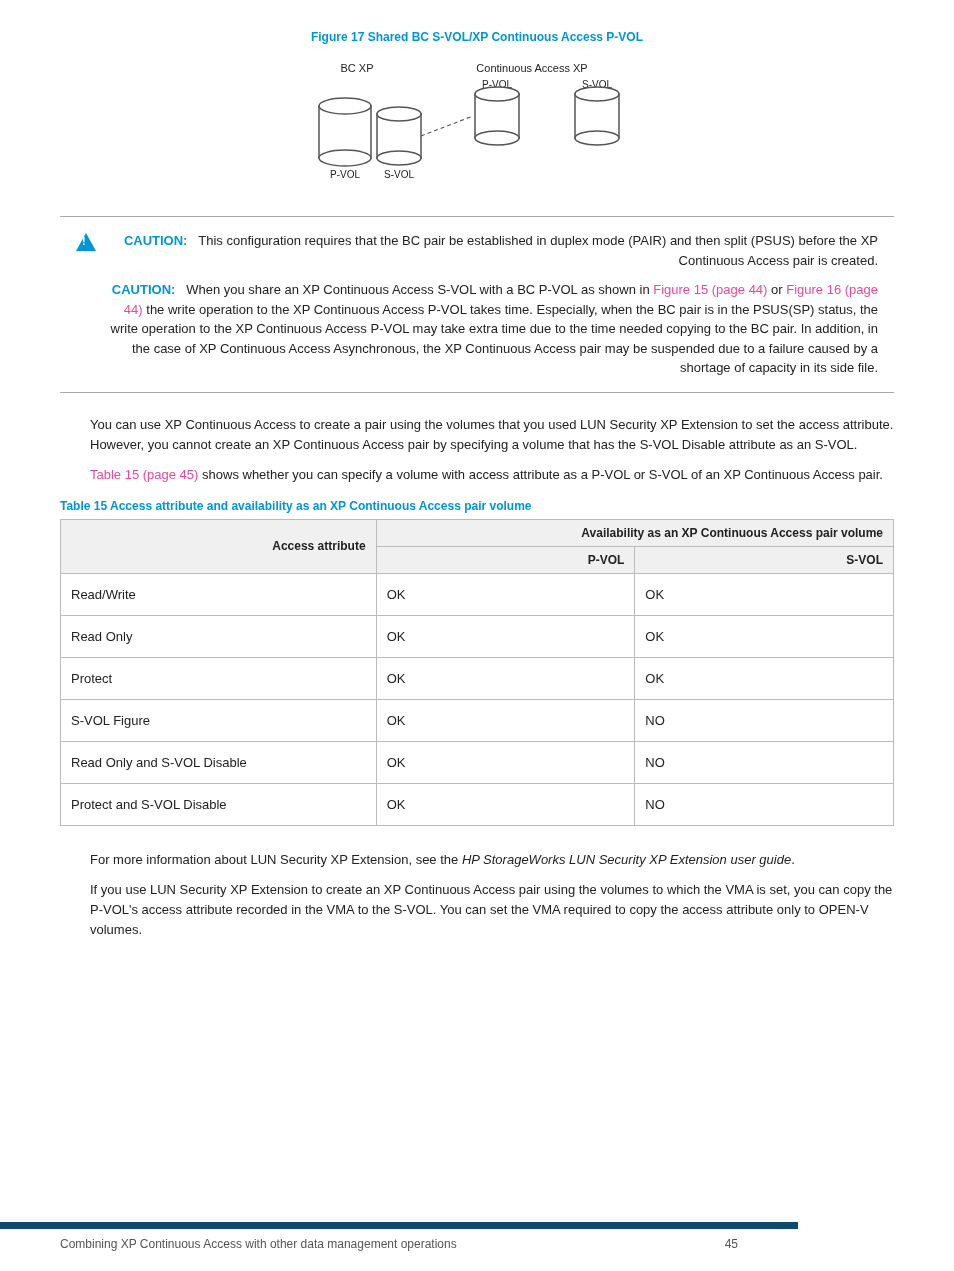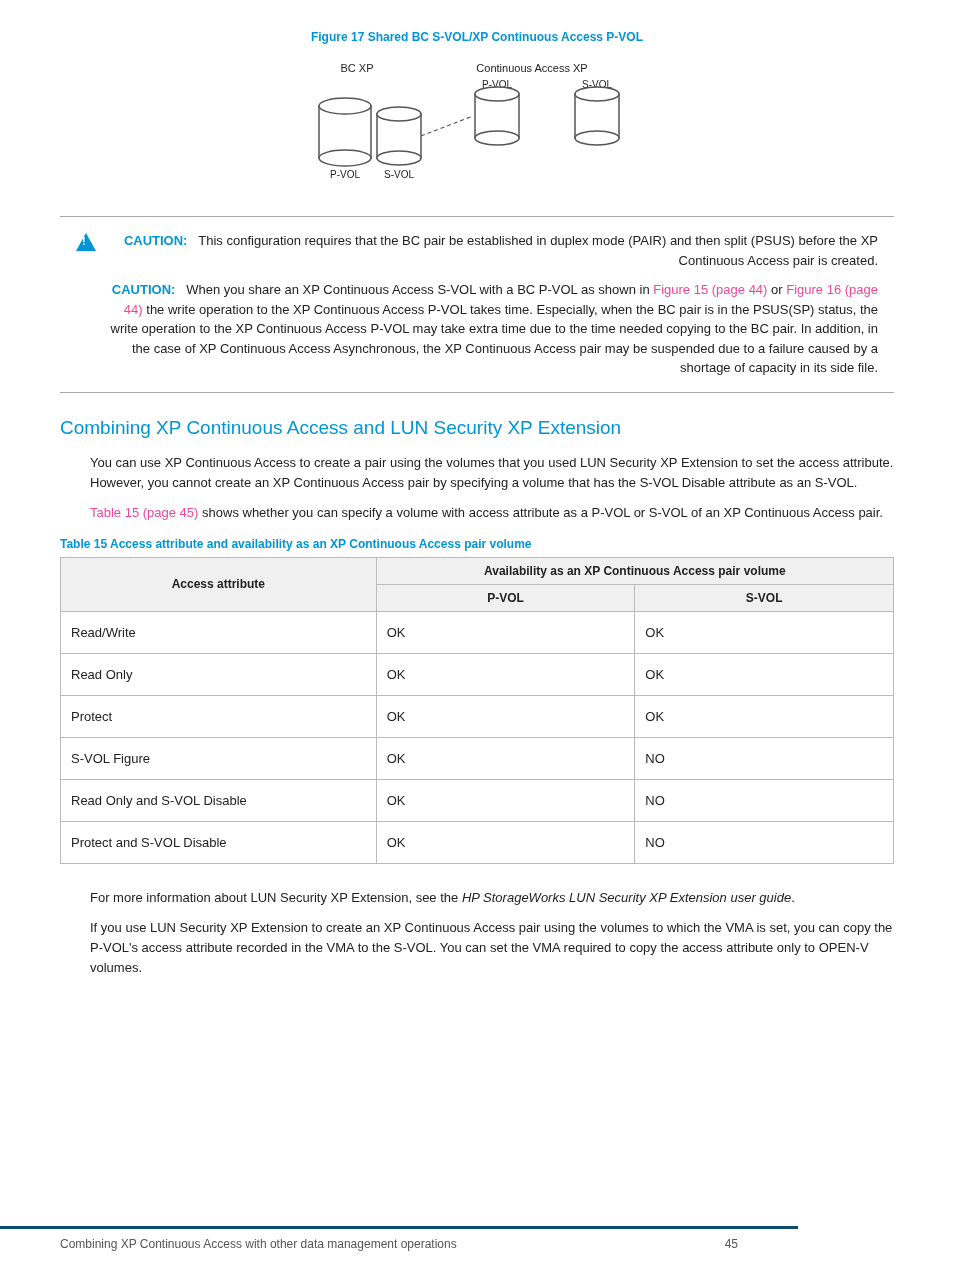--- a/index.html
+++ b/index.html
@@ -100,21 +100,21 @@
     table.data-table {
       width: 100%;
       border-collapse: collapse;
       font-size: 13px;
       margin-bottom: 24px;
     }
     table.data-table th {
       background: #f0f0f0;
       border: 1px solid #bbb;
       padding: 6px 10px;
-      text-align: center;
+      text-align: right;
       font-weight: bold;
       font-size: 12px;
     }
     table.data-table td {
       border: 1px solid #bbb;
       padding: 13px 10px;
       font-size: 13px;
     }
     table.data-table .col-span-header {
       border-bottom: 1px solid #bbb;
@@ -129,21 +129,21 @@
       bottom: 20px;
       left: 0;
       right: 0;
       width: 798px;
       display: flex;
       justify-content: space-between;
       align-items: center;
       padding: 0 60px;
       font-size: 12px;
       color: #555;
-      border-top: 3px solid #0c4a6e;
+      border-top: 7px solid #0c4a6e;
       padding-top: 8px;
     }
 
     
     .diagram-container {
       display: flex;
       justify-content: center;
       margin: 10px 0 18px 0;
     }
   </style>
@@ -193,21 +193,20 @@
     <p class="caution-text">
       <span class="caution-label">CAUTION:</span>
       &nbsp;&nbsp;<span>This configuration requires that the BC pair be established in duplex mode (PAIR) and then split (PSUS) before the XP Continuous Access pair is created.</span>
     </p>
     <p class="caution-text">
       <span class="caution-label">CAUTION:</span>
       &nbsp;&nbsp;<span>When you share an XP Continuous Access S-VOL with a BC P-VOL as shown in </span><a class="inline-link">Figure 15 (page 44)</a><span> or </span><a class="inline-link">Figure 16 (page 44)</a><span> the write operation to the XP Continuous Access P-VOL takes time. Especially, when the BC pair is in the PSUS(SP) status, the write operation to the XP Continuous Access P-VOL may take extra time due to the time needed copying to the BC pair. In addition, in the case of XP Continuous Access Asynchronous, the XP Continuous Access pair may be suspended due to a failure caused by a shortage of capacity in its side file.</span>
     </p>
   </div>
 
-  <h2 class="section-heading">Combining XP Continuous Access and LUN Security XP Extension</h2>
 
   <p class="body-text">You can use XP Continuous Access to create a pair using the volumes that you used LUN Security XP Extension to set the access attribute. However, you cannot create an XP Continuous Access pair by specifying a volume that has the S-VOL Disable attribute as an S-VOL.</p>
   <p class="body-text">
     <a class="inline-link">Table 15 (page 45)</a><span> shows whether you can specify a volume with access attribute as a P-VOL or S-VOL of an XP Continuous Access pair.</span>
   </p>
 
   <div class="table-caption">Table 15 Access attribute and availability as an XP Continuous Access pair volume</div>
 
   <table class="data-table">
     <thead>

